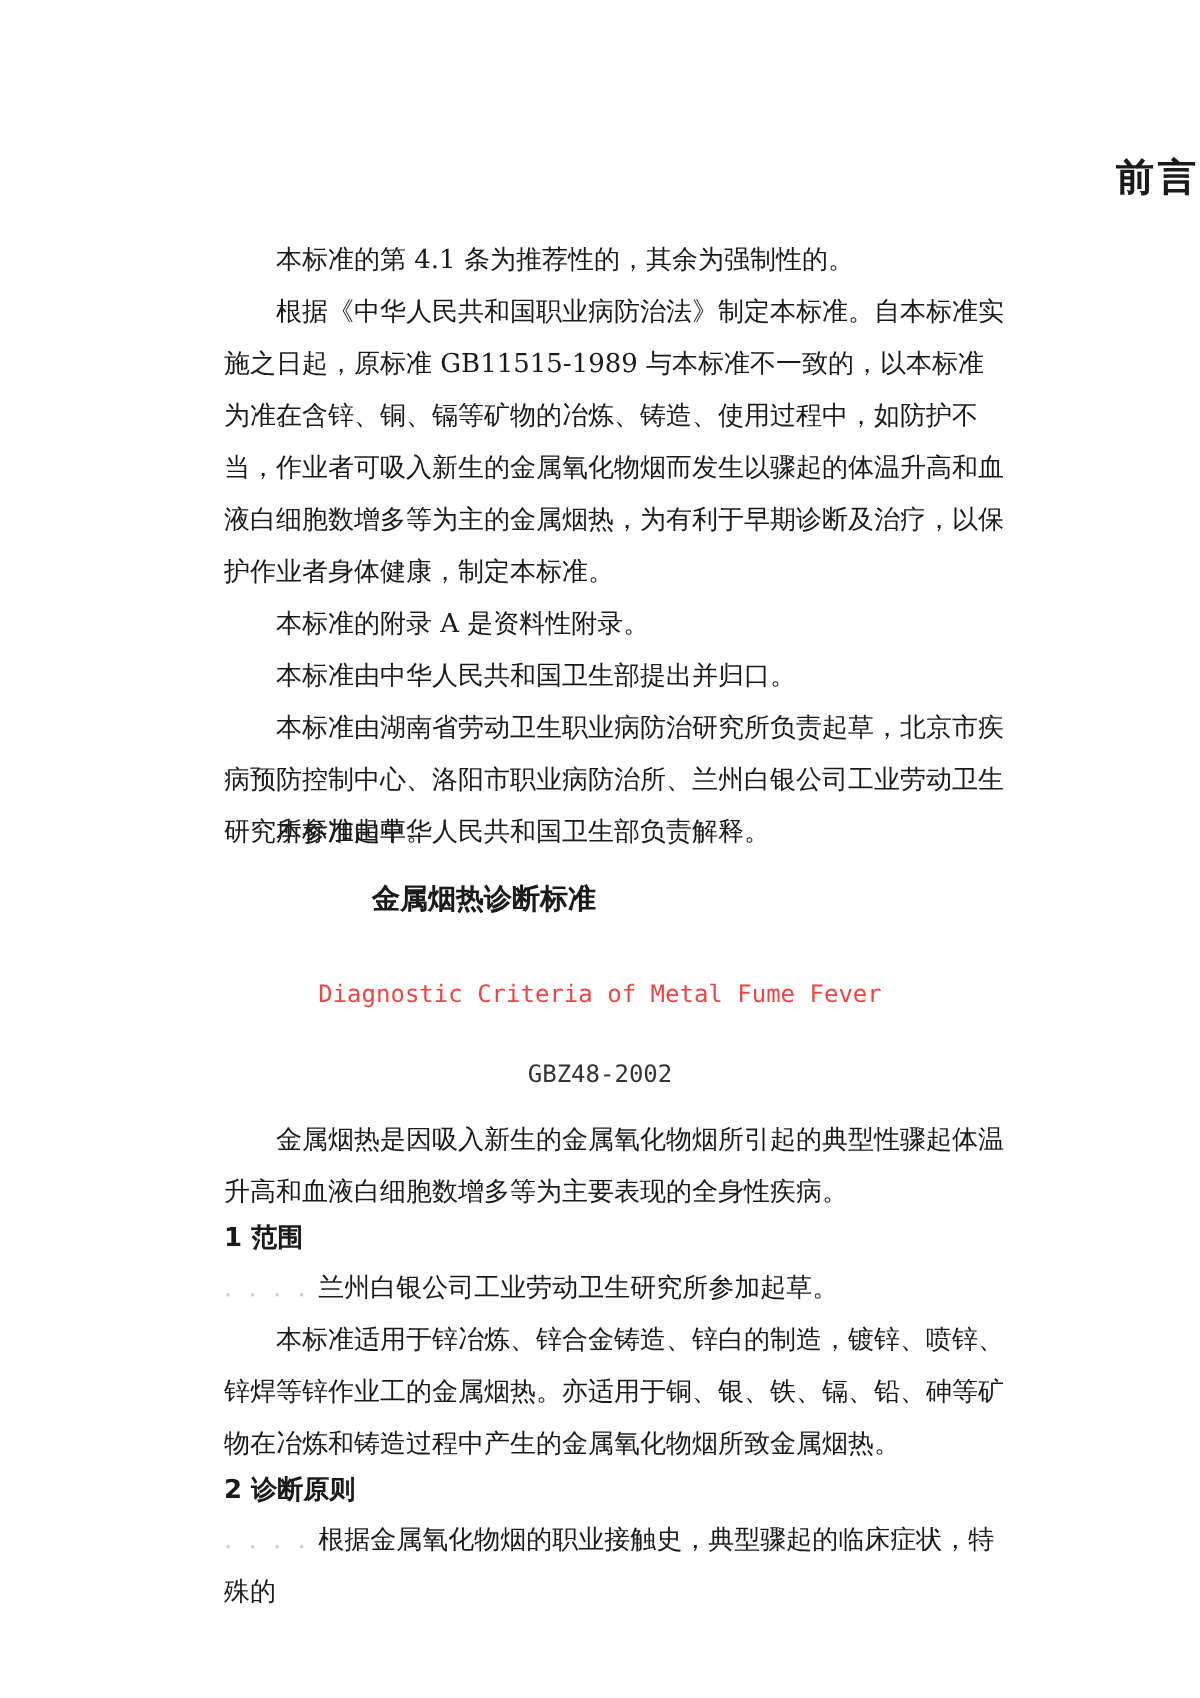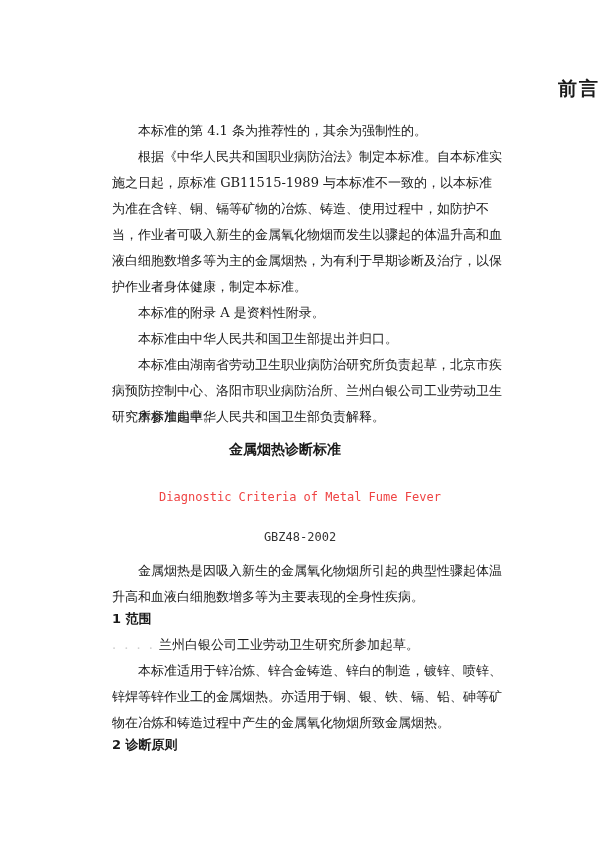--- a/index.html
+++ b/index.html
@@ -4,21 +4,21 @@
 <style>
   html, body { margin: 0; padding: 0; background: #ffffff; }
   body { width: 600px; height: 849px; position: relative; overflow: hidden; color: #1a1a1a;
          font-family: "DejaVu Serif", "Liberation Serif", serif; }
   .page { position: absolute; left: 0; top: 0; width: 600px; height: 849px; }
   .title { position: absolute; top: 76px; left: 0; width: 600px; text-align: right;
            font-size: 19px; font-weight: bold; letter-spacing: 2px; }
   .para { position: absolute; left: 112px; width: 390px; font-size: 13px; line-height: 26px; }
   .indent { text-indent: 2em; }
   .h2 { position: absolute; top: 441px; left: 0; width: 484px; text-align: center;
-        font-size: 14px; font-weight: bold; font-family: "DejaVu Sans", "Liberation Sans", sans-serif; padding-left: 43px; }
+        font-size: 14px; font-weight: bold; font-family: "DejaVu Sans", "Liberation Sans", sans-serif; }
   .en { position: absolute; top: 490px; left: 0; width: 600px; text-align: center;
         font-size: 12px; font-family: "DejaVu Sans Mono", "Liberation Mono", monospace; color: #ef4444; }
   .code { position: absolute; top: 530px; left: 0; width: 600px; text-align: center;
         font-size: 12px; font-family: "DejaVu Sans Mono", "Liberation Mono", monospace; color: #333; }
   .sec { position: absolute; left: 112px; font-size: 13px; font-weight: bold;
          font-family: "DejaVu Sans", "Liberation Sans", sans-serif; }
   .dots { color: #cfcfcf; letter-spacing: 2px; }
 </style>
 </head>
 <body>
@@ -42,14 +42,18 @@
   <div class="para indent" style="top:558px;">金属烟热是因吸入新生的金属氧化物烟所引起的典型性骤起体温升高和血液白细胞数增多等为主要表现的全身性疾病。</div>
 
   <div class="sec" style="top:610px;">1  范围</div>
   <div class="para" style="top:632px;">
     <span class="dots">. . . .</span>
     <span>兰州白银公司工业劳动卫生研究所参加起草。</span>
   </div>
   <div class="para indent" style="top:658px;">本标准适用于锌冶炼、锌合金铸造、锌白的制造，镀锌、喷锌、锌焊等锌作业工的金属烟热。亦适用于铜、银、铁、镉、铅、砷等矿物在冶炼和铸造过程中产生的金属氧化物烟所致金属烟热。</div>
 
   <div class="sec" style="top:736px;">2  诊断原则</div>
+  <div class="para" style="top:758px;">
+    <span class="dots">. . . .</span>
+    <span>根据金属氧化物烟的职业接触史，典型骤起的临床症状，特殊的</span>
+  </div>
 
 </div>
 
 </body></html>

